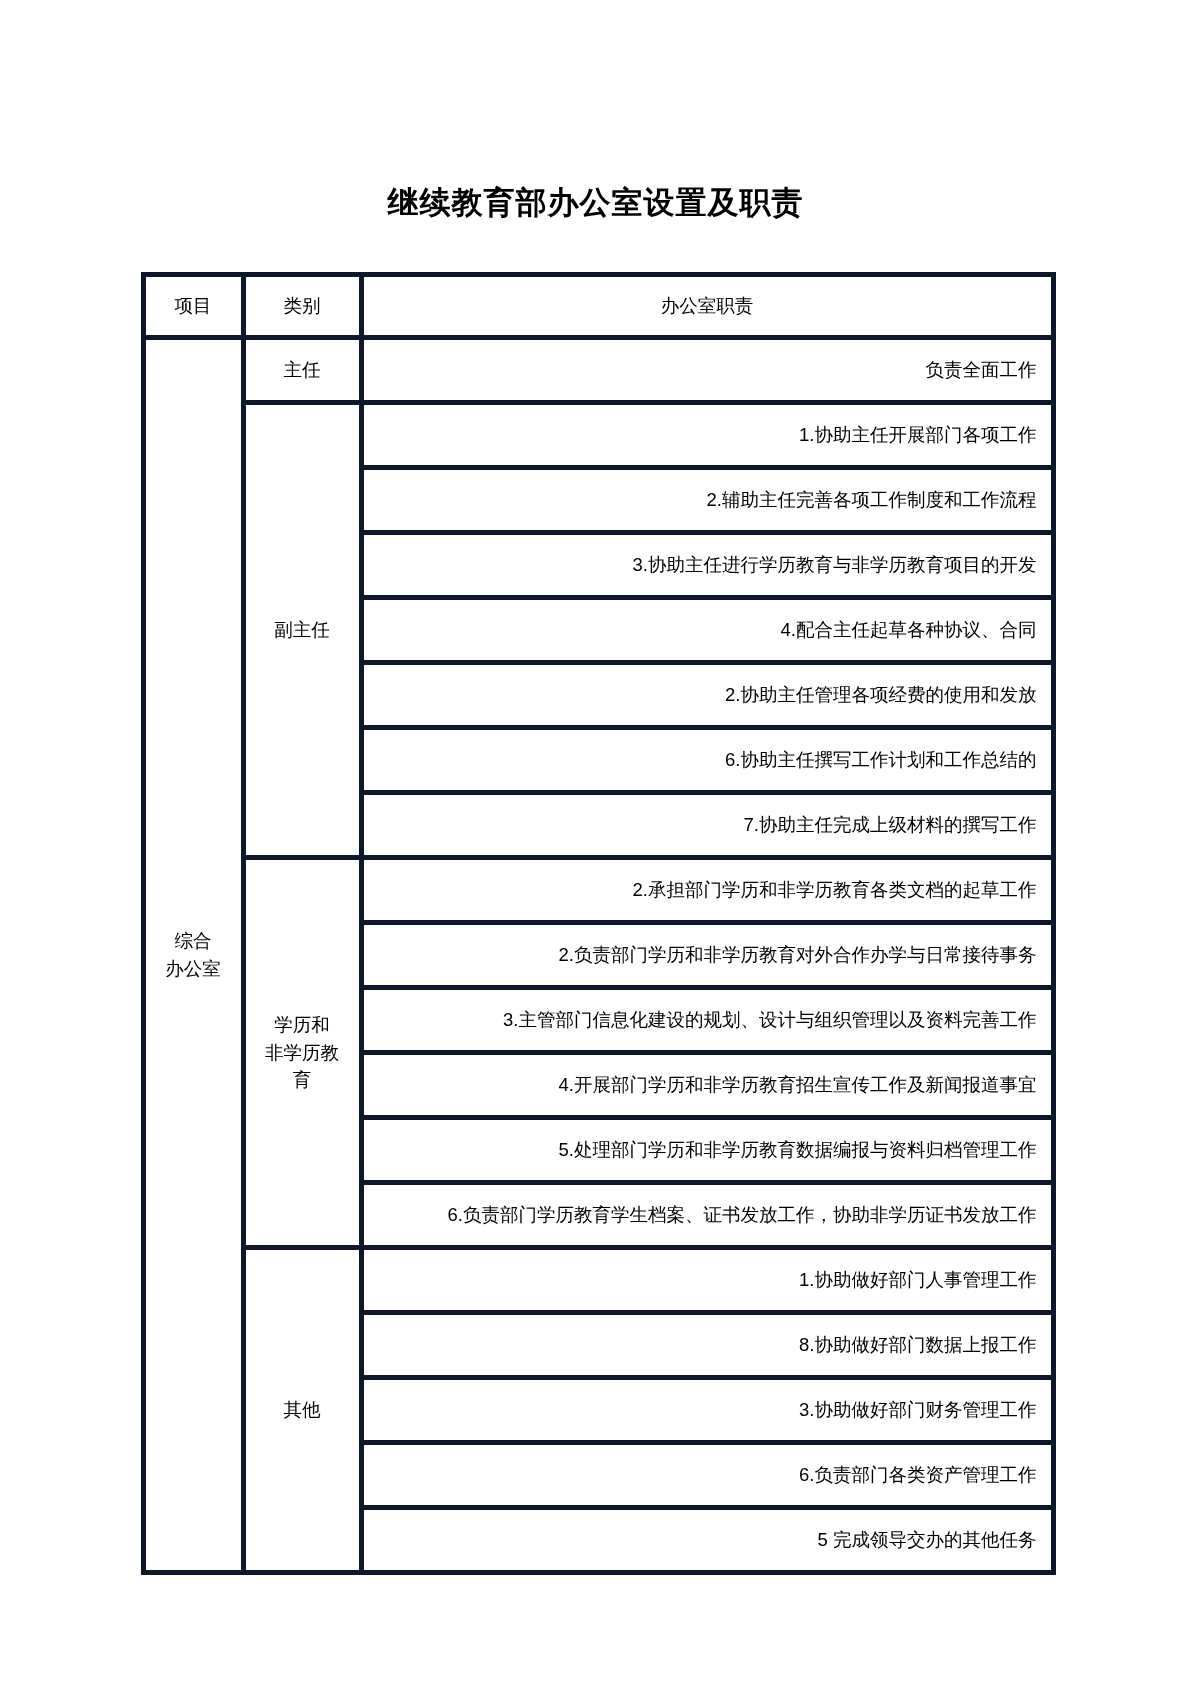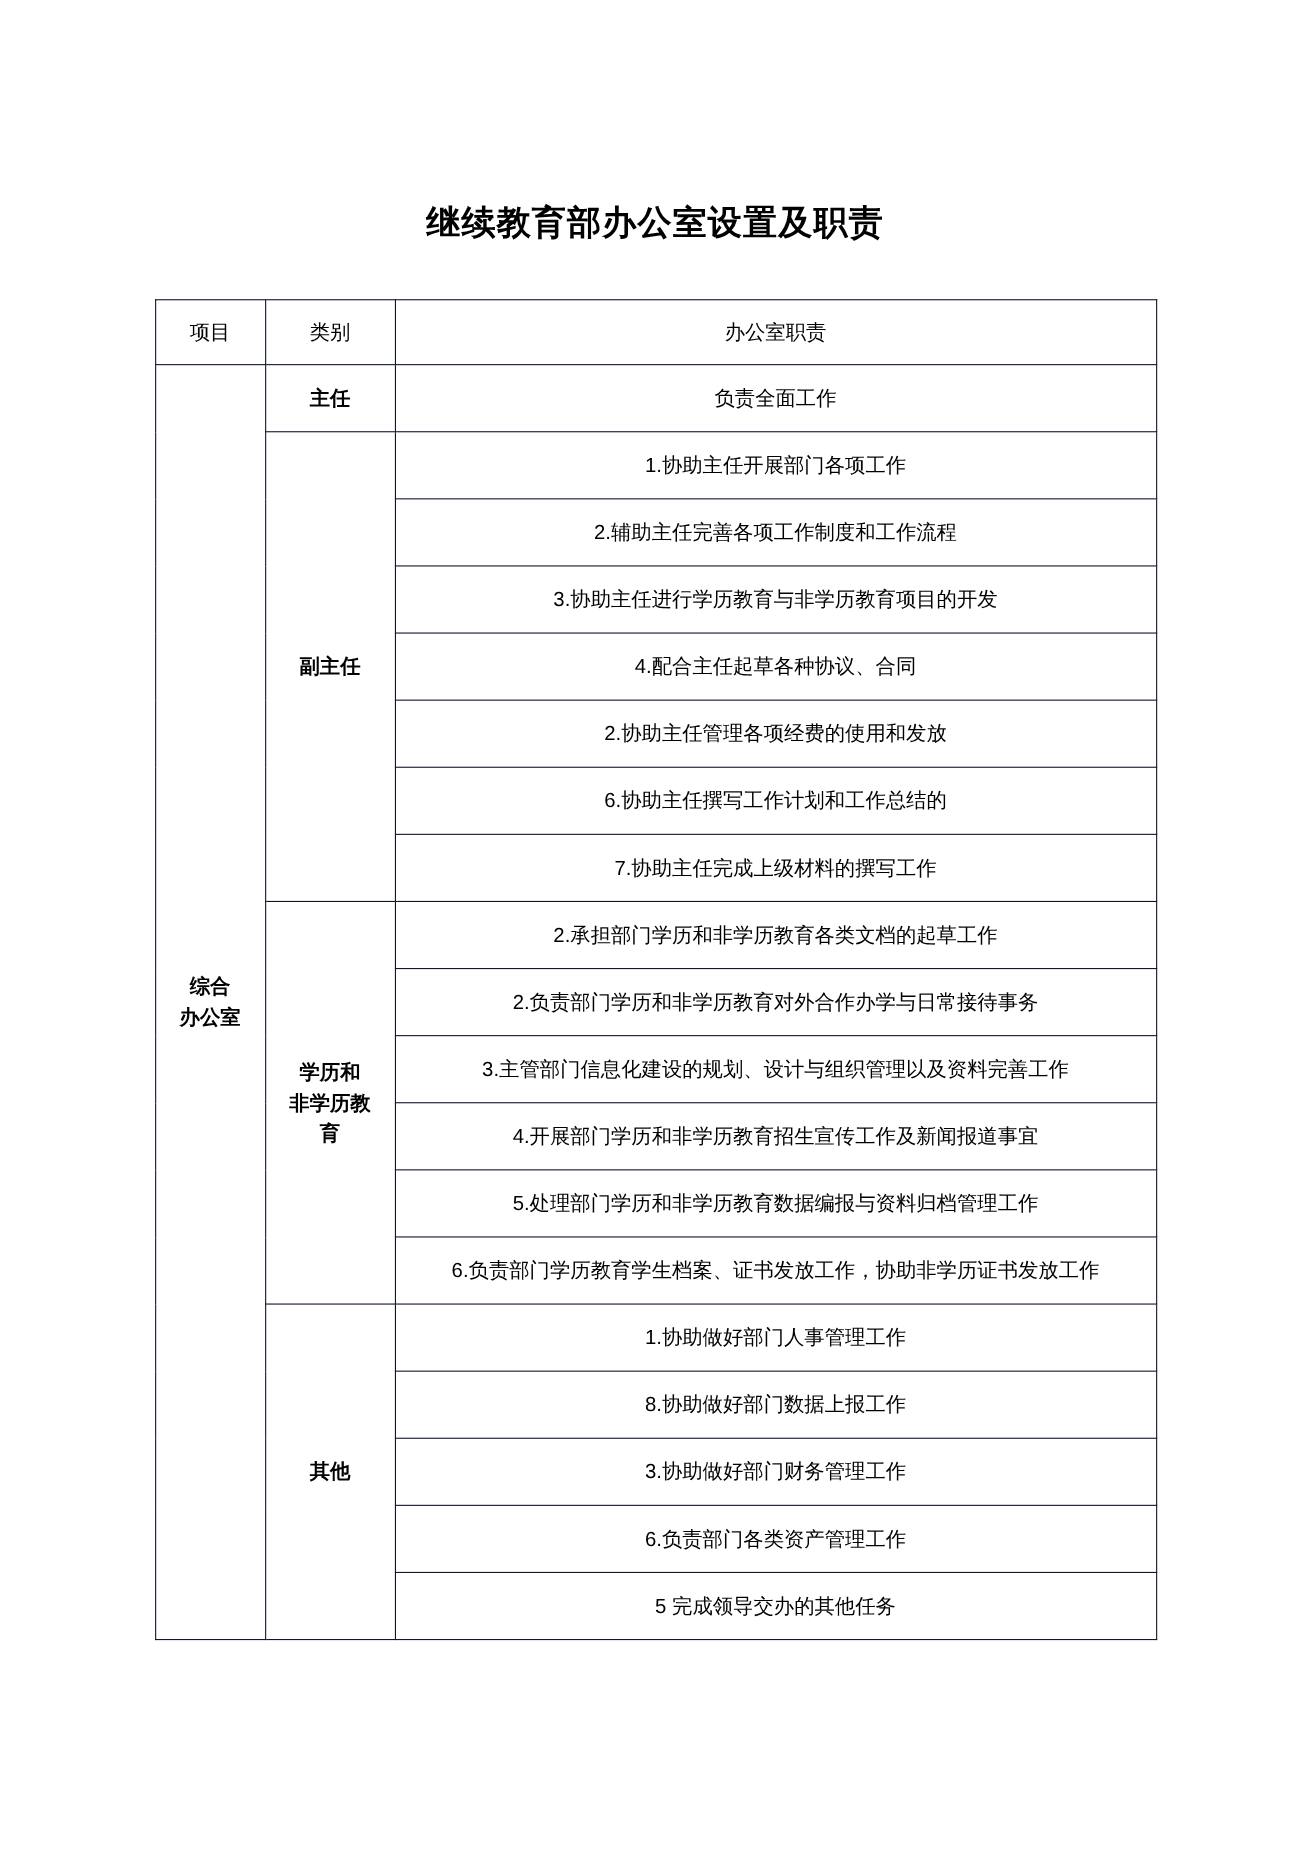--- a/index.html
+++ b/index.html
@@ -35,46 +35,45 @@
     margin: 0 auto;
     padding-top: 48px;
     width: 910px;
   }
   table.resp {
     border-collapse: collapse;
     width: 910px;
     table-layout: fixed;
   }
   table.resp td {
-    border: 1px solid #0f172a;
+    border: 5px solid #0f172a;
     padding: 0 14px;
     vertical-align: middle;
     font-size: 18.5px;
     line-height: 1.5;
     font-family: "Liberation Sans", "DejaVu Sans", sans-serif;
   }
   .col-a { width: 100px; }
   .col-b { width: 118px; }
   .col-c { width: 692px; }
   td.head {
     text-align: center;
     font-size: 19px;
     height: 58px;
     font-family: "Liberation Serif", "DejaVu Serif", serif;
   }
   td.vlabel {
     text-align: center;
     font-size: 19px;
     font-family: "Liberation Serif", "DejaVu Serif", serif;
     line-height: 1.45;
-    font-weight: bold;
   }
   td.duty {
     height: 60px;
-    text-align: center;
+    text-align: right;
   }
 </style>
 </head>
 <body>
 
 <div class="page">
 
   <h1 class="doc-title">继续教育部办公室设置及职责</h1>
 
   <div class="table-wrap">

